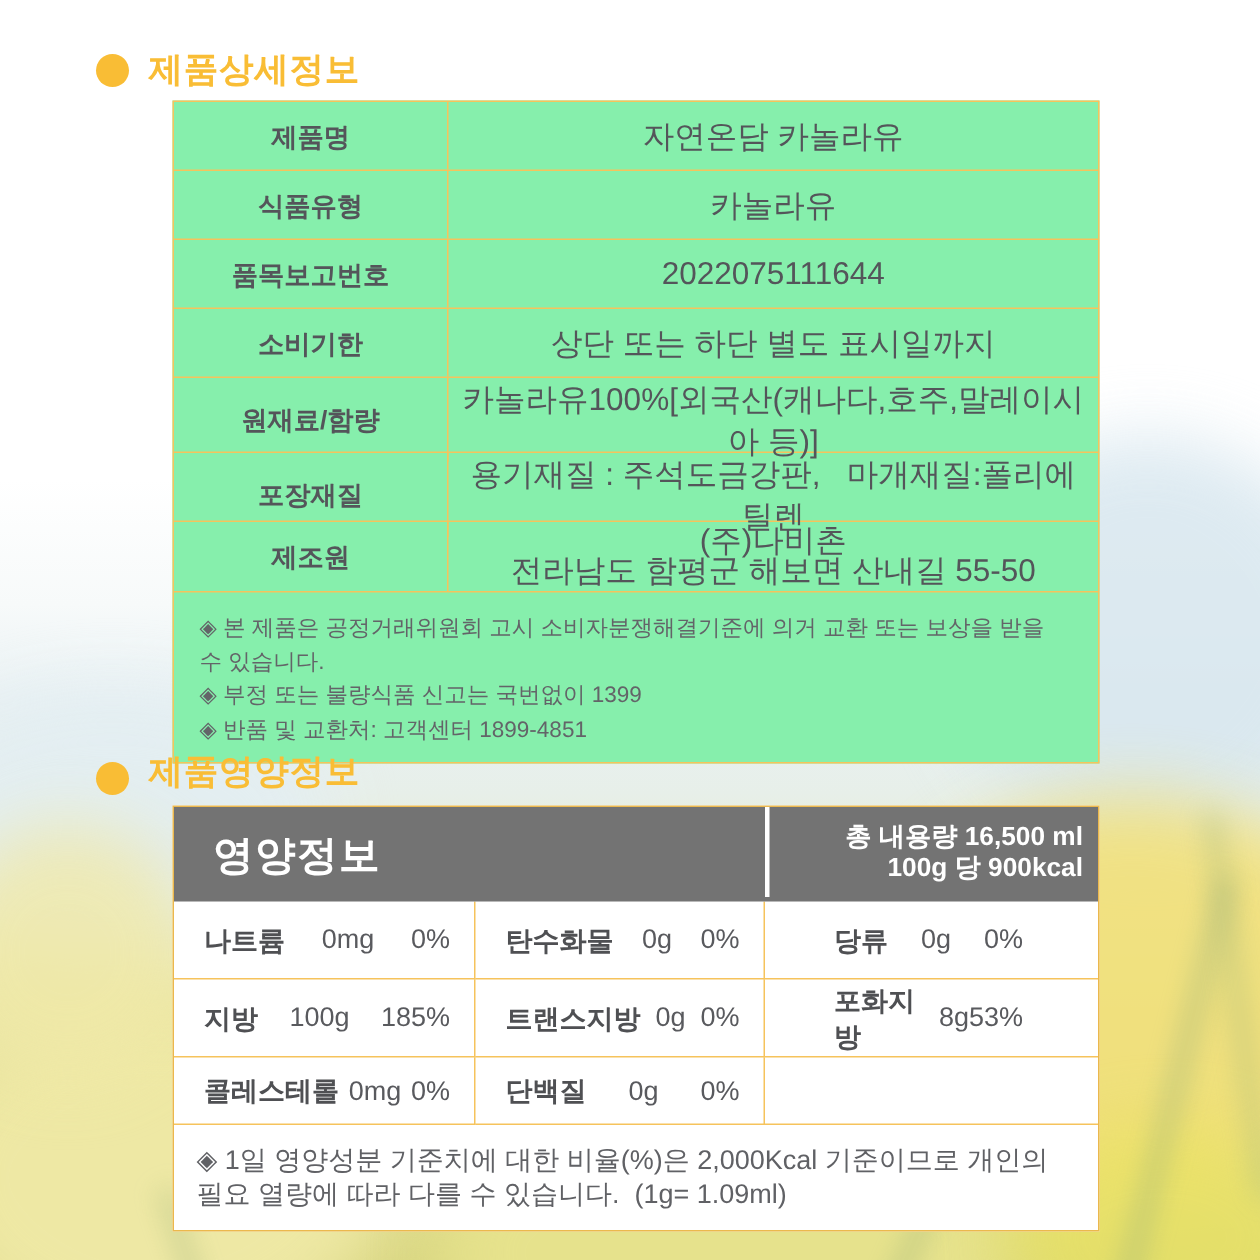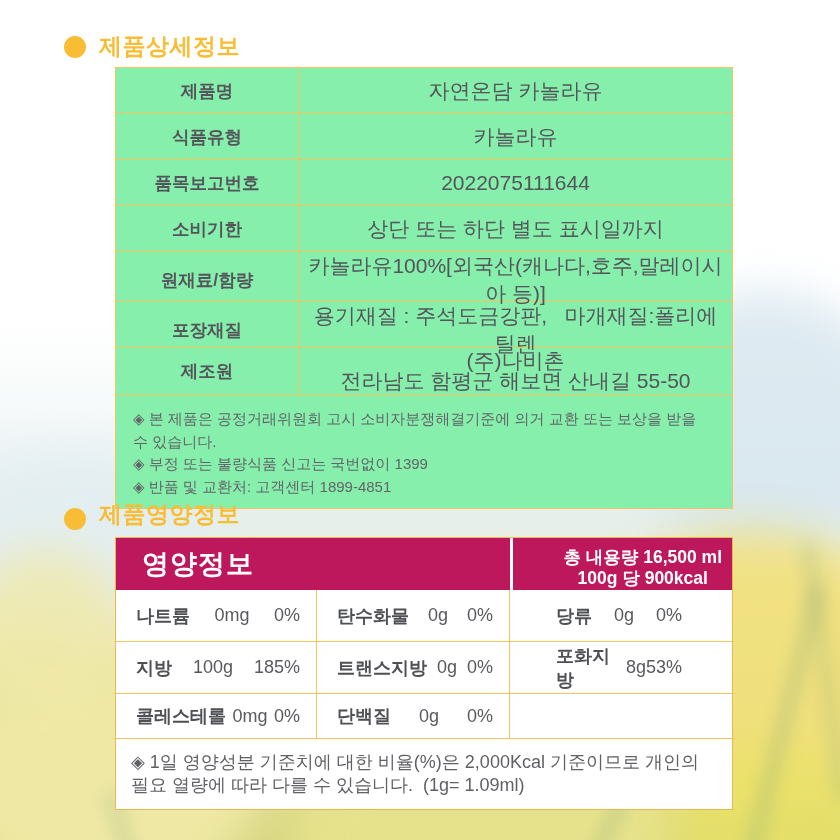--- a/index.html
+++ b/index.html
@@ -57,25 +57,25 @@
   }
   .mfr-value{flex-direction:column;line-height:20px;}
   .notes{padding:13px 17px 10px 17px;}
   .notes p{margin:0;font-size:15px;color:#636468;line-height:22.5px;font-weight:500;}
 
   
   .box2{
     position:absolute;left:115px;top:537px;width:618px;
     background:#fff;border:1.5px solid #EBB84D;box-sizing:border-box;
   }
-  .nbar{position:relative;height:52px;background:#be185d;display:flex;align-items:center;}
+  .nbar{position:relative;height:63px;background:#737373;display:flex;align-items:center;}
   .nbar-title{font-size:27px;font-weight:700;color:#ffffff;padding-left:26px;letter-spacing:1px;}
   .nbar-divider{position:absolute;left:394px;top:0;width:3px;height:60px;background:#ffffff;}
   .nbar-total{
-    position:absolute;right:10px;top:9px;text-align:center;
+    position:absolute;right:10px;top:9px;text-align:right;
     font-size:17.5px;font-weight:600;color:#ffffff;line-height:21px;
   }
   .ngrid{display:grid;grid-template-columns:201px 193px 1fr;grid-template-rows:52px 52px 45px;}
   .ncell{
     display:flex;align-items:center;justify-content:space-between;
     padding:0 16px 0 20px;border-bottom:1.5px solid #F6C35C;box-sizing:border-box;
   }
   .ncell.cdiv{border-right:1.5px solid #F6C35C;}
   .ncell.col3{padding:0 50px 0 46px;}
   .nname{font-size:18px;font-weight:700;color:#4F5053;}

